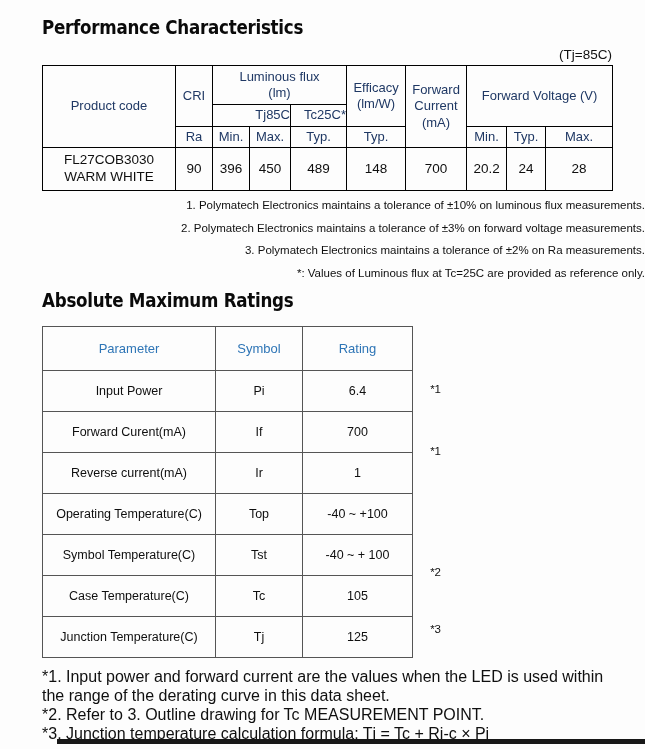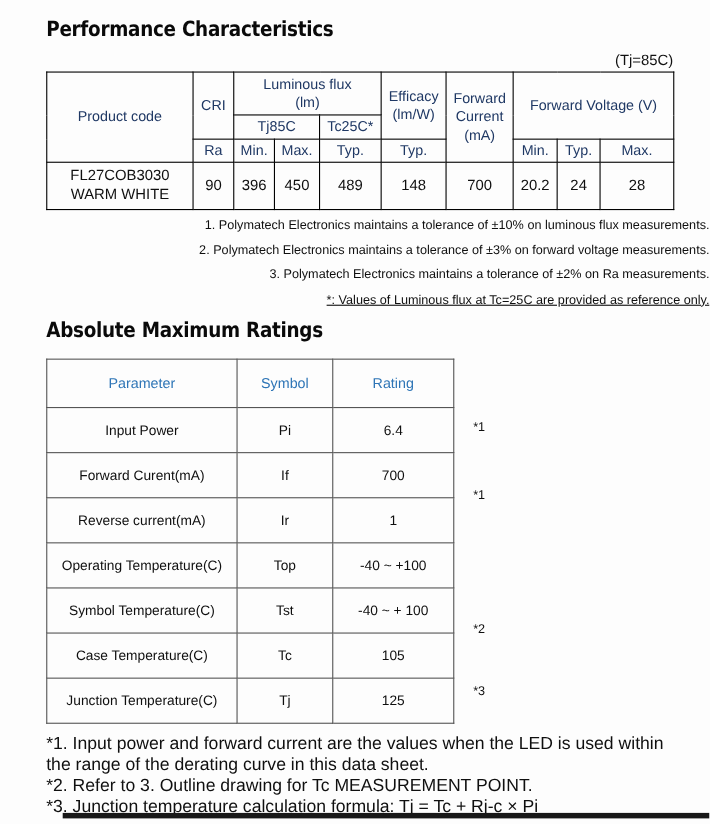--- a/index.html
+++ b/index.html
@@ -9,28 +9,28 @@
   .sec-title{font-family:"DejaVu Sans",sans-serif;font-weight:800;font-size:19px;color:#0a0a0a;
              margin:0;transform:scaleX(.88);transform-origin:left center;letter-spacing:-.3px;white-space:nowrap;}
   .cond{width:570px;text-align:right;font-size:13.5px;color:#111;margin:9px 0 3px;}
 
   
   table.perf{border-collapse:collapse;table-layout:fixed;width:570px;border:1.5px solid #000;}
   table.perf td{border:1px solid #000;text-align:center;vertical-align:middle;padding:0;line-height:1.25;}
   table.perf td.h{color:#1f3864;font-size:13px;font-weight:500;}
   table.perf td.d{color:#0f0f0f;font-size:13.5px;}
   tr.rowA td{height:38px;}
-  tr.rowB td{height:21px;}
+  tr.rowB td{height:21px;text-align:right;}
   tr.rowC td{height:20px;}
   tr.rowD td{height:42px;}
 
   
   .notes{margin-top:8px;}
   .notes p{margin:0 0 10.5px;font-size:11.5px;color:#0f0f0f;text-align:right;}
-  .notes p.star{padding-left:3px;text-decoration:underline;}
+  .notes p.star{padding-left:3px;}
 
   .sec2{margin-top:4px;}
 
   
   .amr-wrap{margin-top:15px;position:relative;width:370px;}
   table.amr{border-collapse:collapse;table-layout:fixed;width:370px;border:1px solid #333;}
   table.amr td{border:1px solid #555;text-align:center;vertical-align:middle;font-size:12.5px;padding:0;}
   table.amr tr.head td{height:43px;color:#2e75b6;font-size:13px;}
   table.amr tr.body td{height:40px;color:#0f0f0f;}
   td.relcell{position:relative;}

